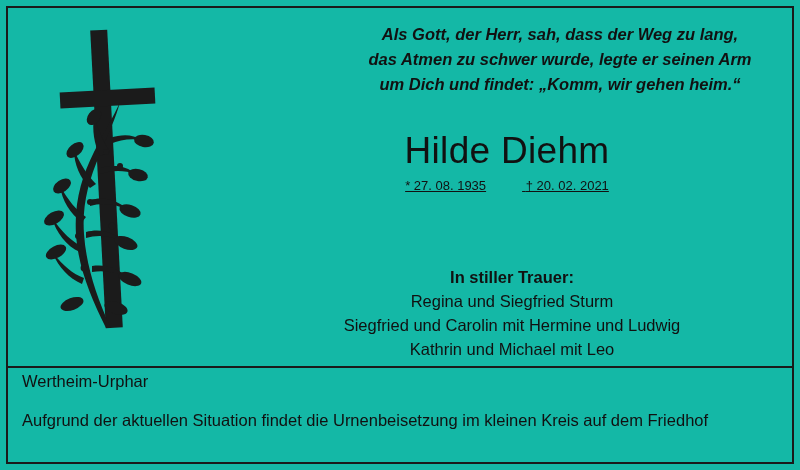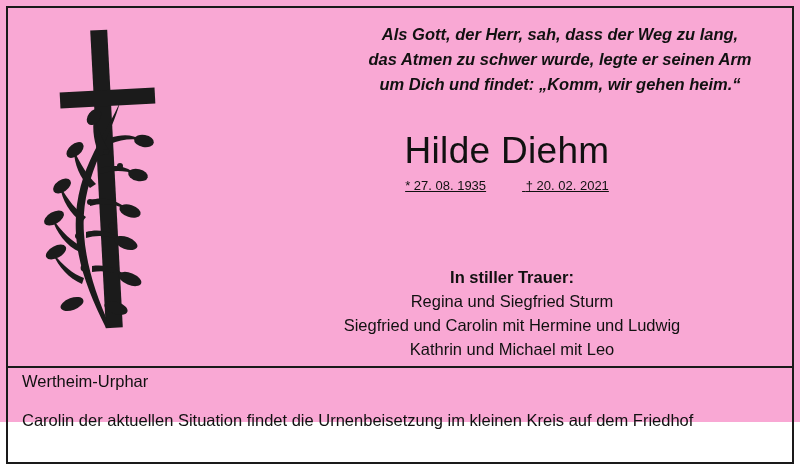--- a/index.html
+++ b/index.html
@@ -9,23 +9,23 @@
   body {
     width: 800px;
     height: 470px;
     background: #ffffff;
     font-family: "Liberation Sans", sans-serif;
     overflow: hidden;
   }
   .obituary {
     position: relative;
     width: 800px;
-    height: 422px;
+    height: 470px;
     box-sizing: border-box;
-    background: #f9a8d4;
+    background: #14b8a6;
   }
   .frame-border {
     position: absolute;
     left: 6px;
     top: 6px;
     width: 788px;
     height: 458px;
     border: 2px solid #1a1a1a;
     box-sizing: border-box;
     pointer-events: none;
@@ -203,16 +203,16 @@
 
   <div class="mourners">
     <div class="heading">In stiller Trauer:</div>
     <div>Regina und Siegfried Sturm</div>
     <div>Siegfried und Carolin mit Hermine und Ludwig</div>
     <div>Kathrin und Michael mit Leo</div>
   </div>
 
   <div class="place">Wertheim-Urphar</div>
   <div class="notice">
-    <div>Carolin der aktuellen Situation findet die Urnenbeisetzung im kleinen Kreis auf dem Friedhof</div>
+    <div>Aufgrund der aktuellen Situation findet die Urnenbeisetzung im kleinen Kreis auf dem Friedhof</div>
   </div>
 
 </div>
 
 </body></html>

